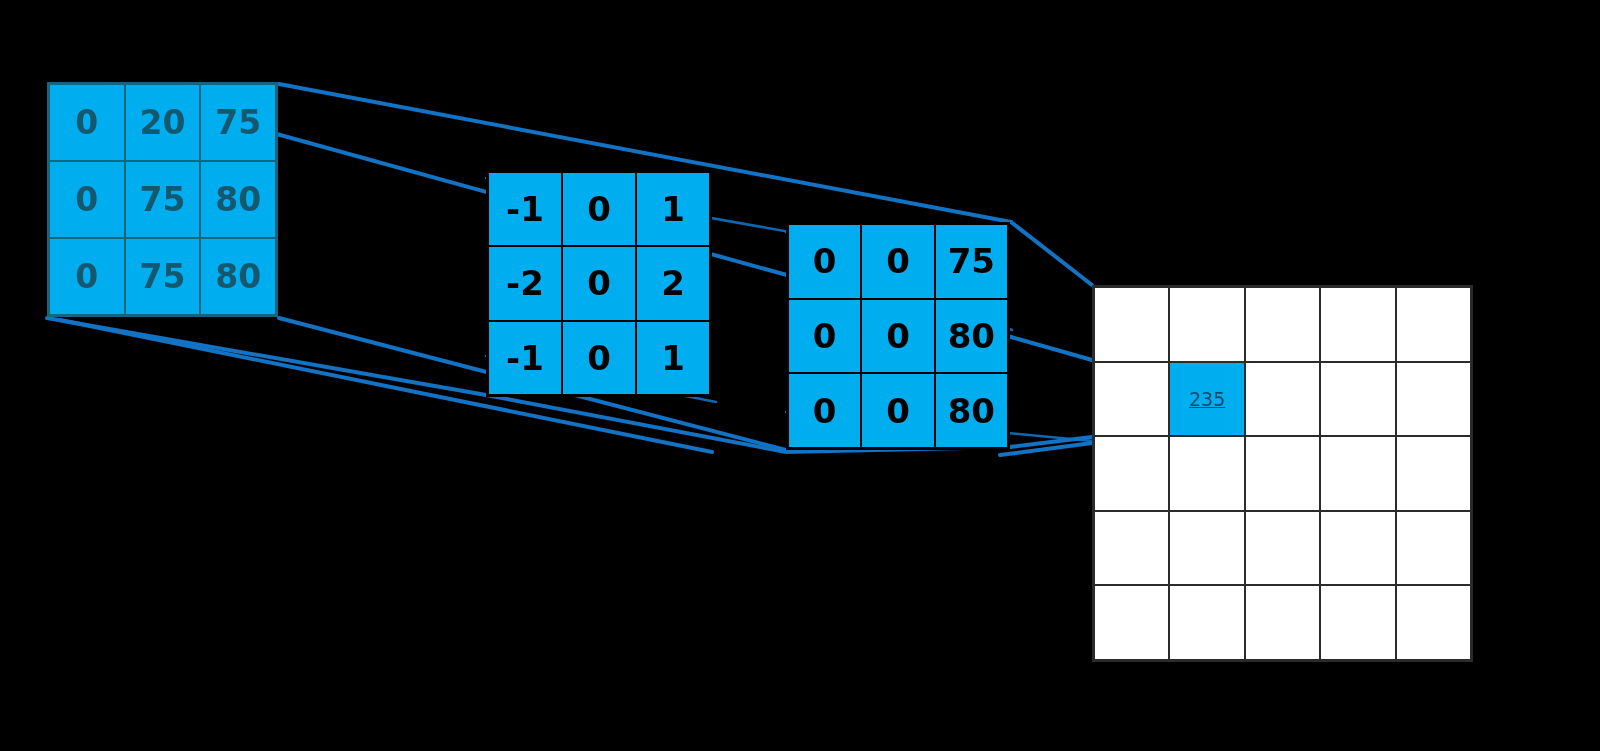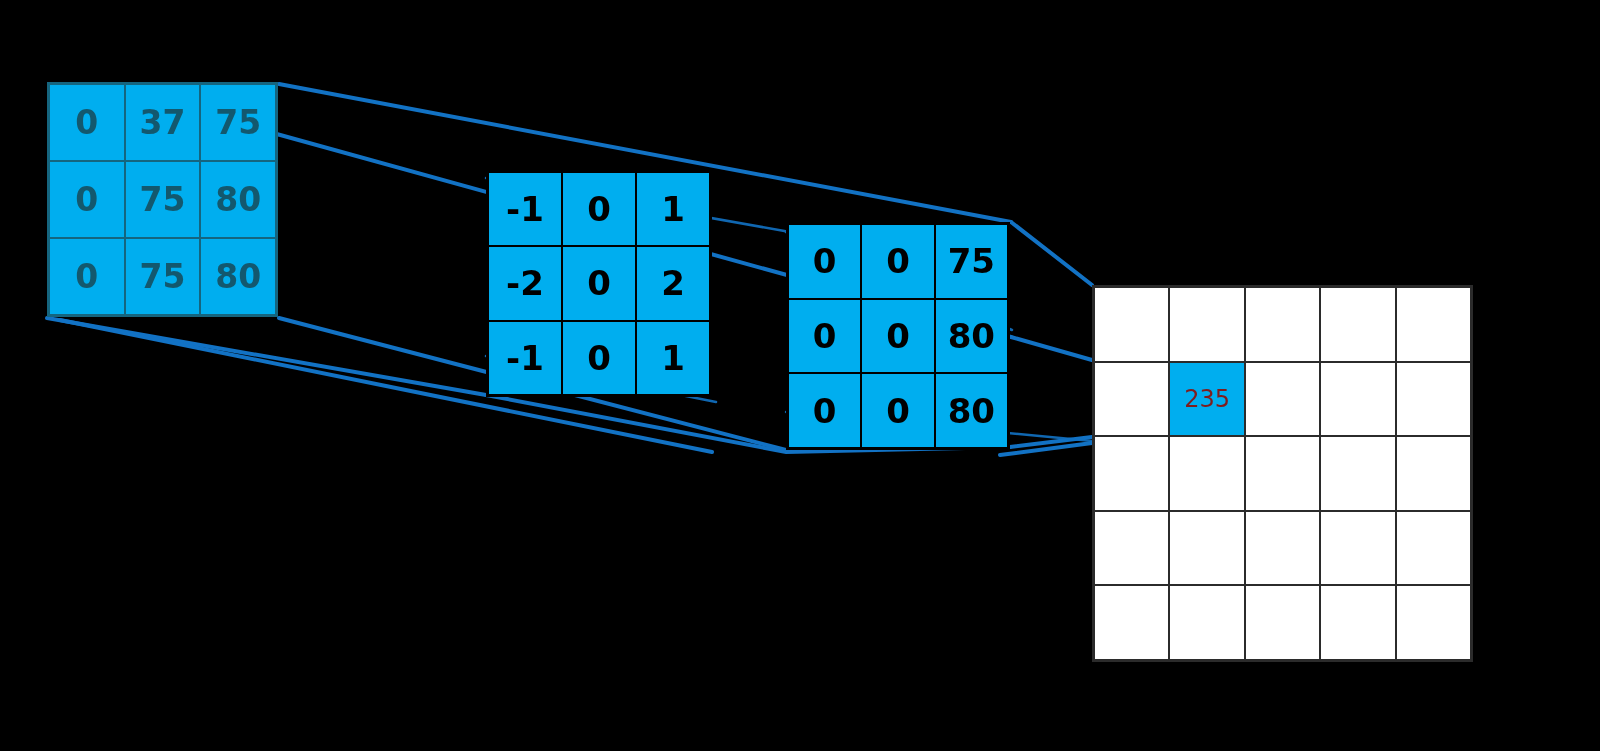--- a/index.html
+++ b/index.html
@@ -27,21 +27,21 @@
        grid-template-columns:repeat(3,1fr);grid-template-rows:repeat(3,1fr);
        border:2px solid #000;}
   #matrix-product .mcell{border:1.5px solid #000;color:#000;font-size:34px;}
 
   
   #output-grid{position:absolute;left:1092px;top:285px;width:381px;height:377px;
        display:grid;grid-template-columns:repeat(5,1fr);grid-template-rows:repeat(5,1fr);
        box-sizing:border-box;border:2px solid #2b2b2b;background:#fff;}
   #output-grid .ocell{box-sizing:border-box;border:1.5px solid #2b2b2b;background:#fff;
        display:flex;align-items:center;justify-content:center;
-       color:#7f1d1d;font-size:24px;font-weight:normal;}
+       color:#0c4a6e;font-size:19px;font-weight:normal;text-decoration:underline;}
   #output-grid .ocell.hl{background:#00AEEF;}
 </style>
 </head>
 <body>
 
 <div id="stage">
 
   <svg id="links" viewBox="0 0 1600 751" xmlns="http://www.w3.org/2000/svg">
     <g fill="none" stroke="#1272C4" stroke-width="4" stroke-linecap="round">
 
@@ -69,21 +69,21 @@
       <path d="M 49,92 L 279,135"></path>
       <path d="M 486,178 L 790,232"></path>
       <path d="M 486,356 L 716,402"></path>
       <path d="M 786,232 L 1012,330"></path>
       <path d="M 786,412 L 1092,441"></path>
     </g>
   </svg>
 
   <div class="matrix" id="matrix-input">
     <div class="mcell">0</div>
-    <div class="mcell">37</div>
+    <div class="mcell">20</div>
     <div class="mcell">75</div>
     <div class="mcell">0</div>
     <div class="mcell">75</div>
     <div class="mcell">80</div>
     <div class="mcell">0</div>
     <div class="mcell">75</div>
     <div class="mcell">80</div>
   </div>
 
   <div class="matrix" id="matrix-kernel">

